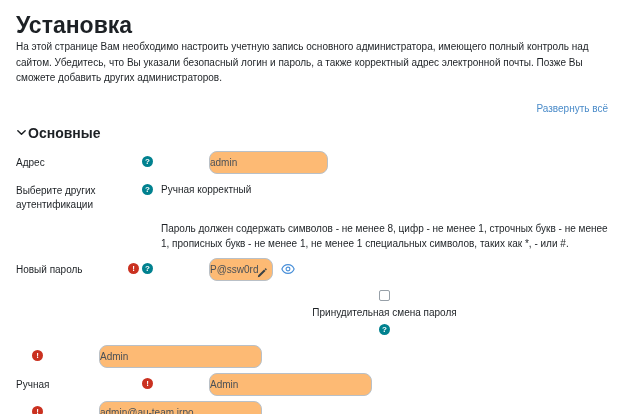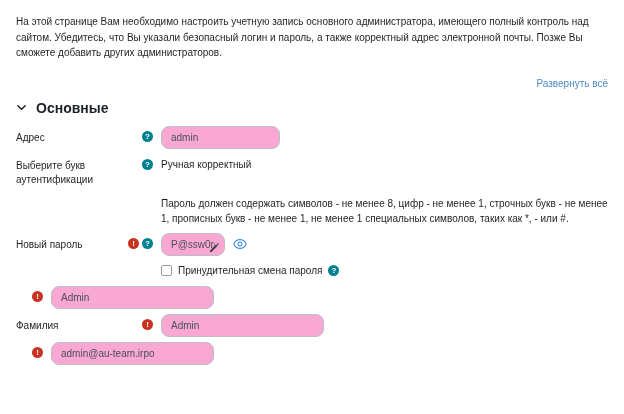--- a/index.html
+++ b/index.html
@@ -13,21 +13,21 @@
   }
   .page { padding: 0 16px; }
 
   .page-title {
     font-size: 23px;
     font-weight: bold;
     margin: 12px 0 0 0;
     color: #1d2125;
   }
   .page-desc {
-    margin-top: 14px;
+    margin-top: 0;
     width: 592px;
     font-size: 10px;
     line-height: 1.55;
     color: #1d2125;
   }
   .expand-row {
     margin-top: 17px;
     text-align: right;
     font-size: 10px;
   }
@@ -35,21 +35,21 @@
     color: #4a8bc9;
     text-decoration: none;
     cursor: pointer;
     margin-top: 20px;
   }
 
   .section-header {
     margin-top: 11px;
     display: flex;
     align-items: center;
-    gap: 9px;
+    gap: 1px;
     cursor: pointer;
     text-align: center;
   }
   .section-title {
     font-size: 14px;
     font-weight: bold;
     margin: 0;
     color: #1d2125;
   }
   .chev { display:inline-flex; }
@@ -86,26 +86,27 @@
     display: inline-block;
     flex: 0 0 auto;
   }
   .badge-help { background: #00818f; cursor: pointer; }
   .badge-req  { background: #ca3120; }
 
   input.ftext {
     height: 23px;
     border: 1px solid #b9c0c7;
     border-radius: 8px;
-    padding: 0 9px;
+    padding: 0 0;
     font-size: 10px;
     color: #495057;
     font-family: inherit;
     outline: none;
-    background: #f9a8d4;
+    background: #fdba74;
+    margin-left: 48px;
   }
   .w-login { width: 119px; }
   .w-pass  { width: 64px; padding-right: 18px; }
   .w-name  { width: 163px; }
 
   .static-text { font-size: 10px; padding-top: 5px; }
 
   .hint {
     margin: 8px 4px 7px 145px;
     width: 452px;
@@ -118,35 +119,37 @@
   .pencil-icon { position: absolute; right: 6px; top: 6px; }
 
   .eye-icon { margin-left: 8px; cursor: pointer; display: inline-flex; }
 
   .checkbox-row {
     margin: 9px 0 10px 145px;
     display: flex;
     align-items: center;
     gap: 6px;
     font-size: 10px;
+    flex-direction: column;
   }
   .checkbox {
     width: 11px; height: 11px;
     border: 1px solid #97a0a8;
     border-radius: 2px;
     background: #fff;
     cursor: pointer;
     flex: 0 0 auto;
   }
 </style>
 </head>
 <body>
 
 <div class="page">
 
+  <h1 class="page-title">Установка</h1>
 
   <div class="page-desc">На этой странице Вам необходимо настроить учетную запись основного администратора, имеющего полный контроль над сайтом. Убедитесь, что Вы указали безопасный логин и пароль, а также корректный адрес электронной почты. Позже Вы сможете добавить других администраторов.</div>
 
   <div class="expand-row">
     <a class="expand-link">Развернуть всё</a>
   </div>
 
   <div class="section-header">
     <span class="chev">
       <svg width="11" height="11" viewBox="0 0 12 12">
@@ -162,21 +165,21 @@
       <div class="flabel">Адрес</div>
       <div class="ficons">
         <span class="badge badge-help">?</span>
       </div>
       <div class="fcontrol">
         <input class="ftext w-login" type="text" value="admin" style="">
       </div>
     </div>
 
     <div class="frow">
-      <div class="flabel">Выберите букв аутентификации</div>
+      <div class="flabel">Выберите других аутентификации</div>
       <div class="ficons">
         <span class="badge badge-help">?</span>
       </div>
       <div class="fcontrol">
         <div class="static-text">Ручная корректный</div>
       </div>
     </div>
 
     <div class="hint">Пароль должен содержать символов - не менее 8, цифр - не менее 1, строчных букв - не менее 1, прописных букв - не менее 1, не менее 1 специальных символов, таких как *, - или #.</div>
 
@@ -213,21 +216,21 @@
     <div class="frow">
       <div class="ficons">
         <span class="badge badge-req">!</span>
       </div>
       <div class="fcontrol">
         <input class="ftext w-name" type="text" value="Admin" style="">
       </div>
     </div>
 
     <div class="frow">
-      <div class="flabel">Фамилия</div>
+      <div class="flabel">Ручная</div>
       <div class="ficons">
         <span class="badge badge-req">!</span>
       </div>
       <div class="fcontrol">
         <input class="ftext w-name" type="text" value="Admin" style="">
       </div>
     </div>
 
     <div class="frow">
       <div class="ficons">

